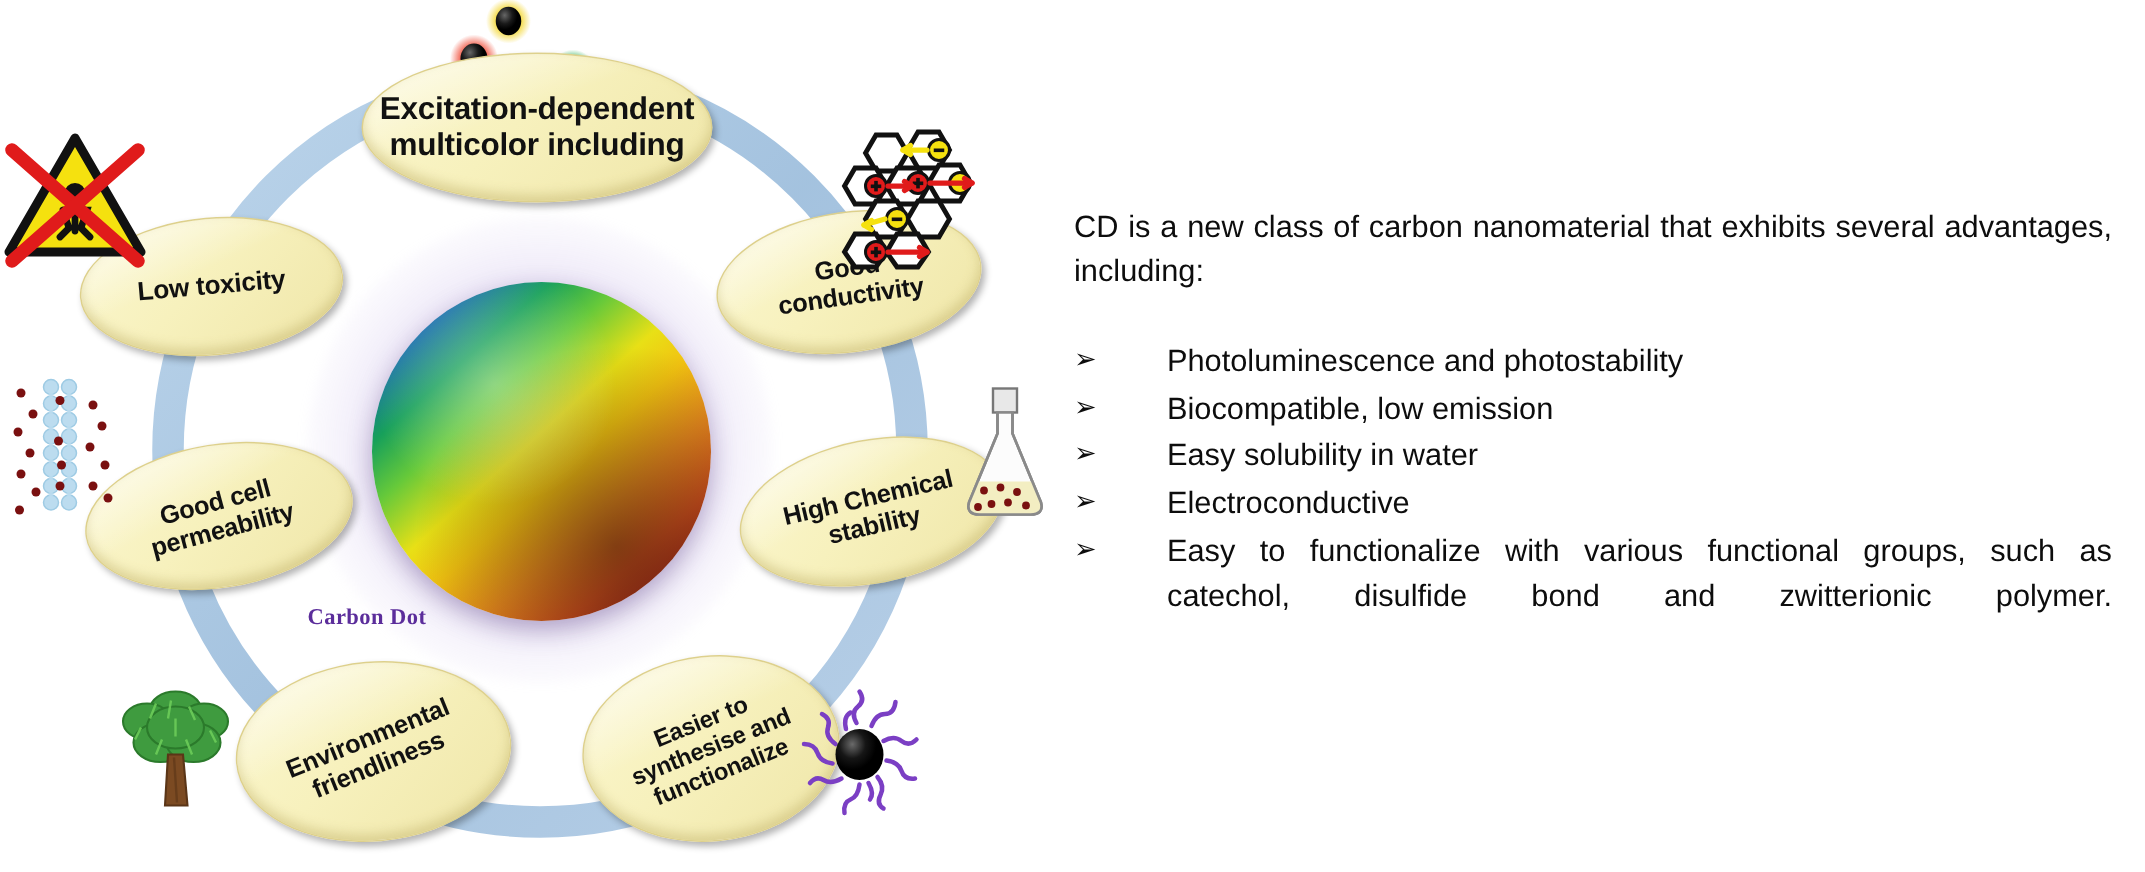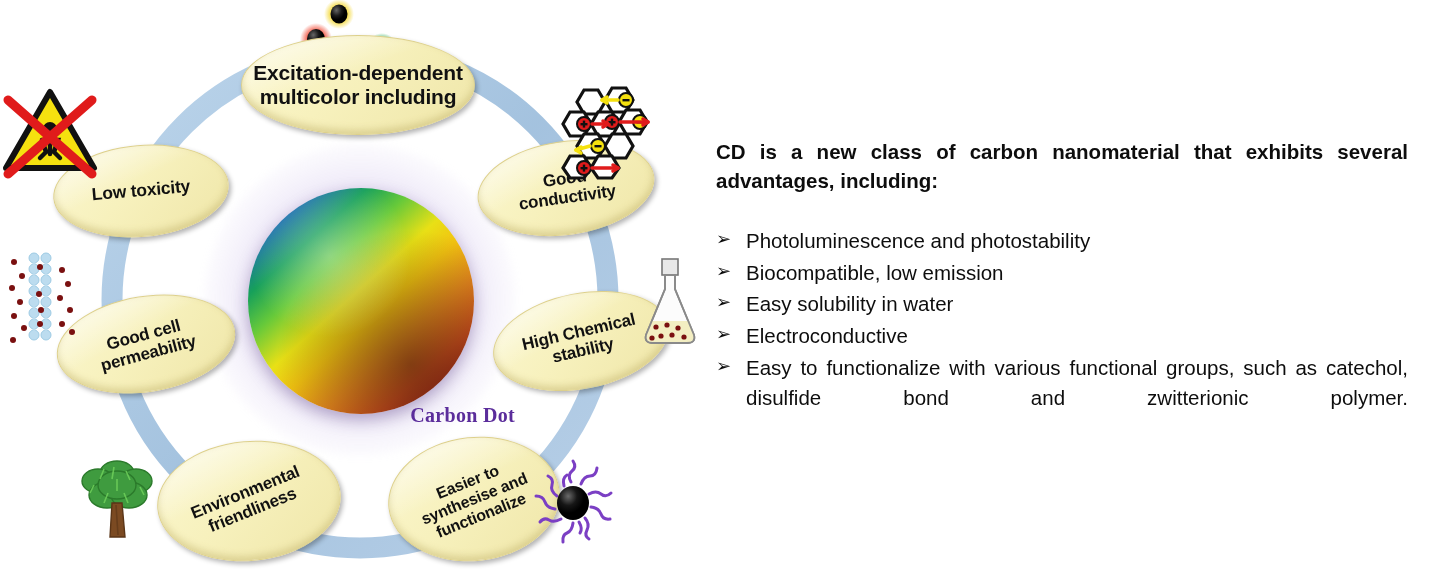--- a/index.html
+++ b/index.html
@@ -53,33 +53,33 @@
         #e8e016 47%,
         #f2c211 56%,
         #ea8a1e 68%,
         #d9541f 80%,
         #a32418 92%,
         #6d1510 100%);
     box-shadow:0 6px 16px rgba(60,30,110,.35);
   }
   #carbon-dot-label{
     position:absolute;left:205px;top:404px;width:310px;
-    text-align:right;
+    text-align:left;
     font-family:"Liberation Serif",serif;
-    font-weight:bold;font-size:20px;color:#5b2d9b;
+    font-weight:bold;font-size:15px;color:#5b2d9b;
     letter-spacing:.3px;
   }
 
   
   #panel{position:absolute;left:716px;top:116px;width:692px;color:#0d0d0d;}
-  #intro{font-size:20.5px;line-height:1.45;text-align:justify;text-justify:inter-word;font-weight:bold;}
+  #intro{font-size:20.5px;line-height:1.45;text-align:justify;text-justify:inter-word;}
   #bullets{margin-top:30px;}
   .bullet{display:flex;align-items:flex-start;font-size:20.5px;line-height:1.45;margin-bottom:2px;}
   .bullet .marker{flex:0 0 30px;font-size:18px;line-height:1.52;color:#0d0d0d;}
-  .bullet .btext{flex:1 1 auto;text-align:justify;text-justify:inter-word;}
+  .bullet .btext{flex:1 1 auto;text-align:justify;text-justify:inter-word;margin-left:32px;}
   .bullet.wrap .btext{text-align:justify;}
   .bullet.wrap .btext::after{content:"";display:inline-block;width:100%;}
 </style>
 </head>
 <body>
 
 <div id="stage">
 
   <div id="diagram">
 

